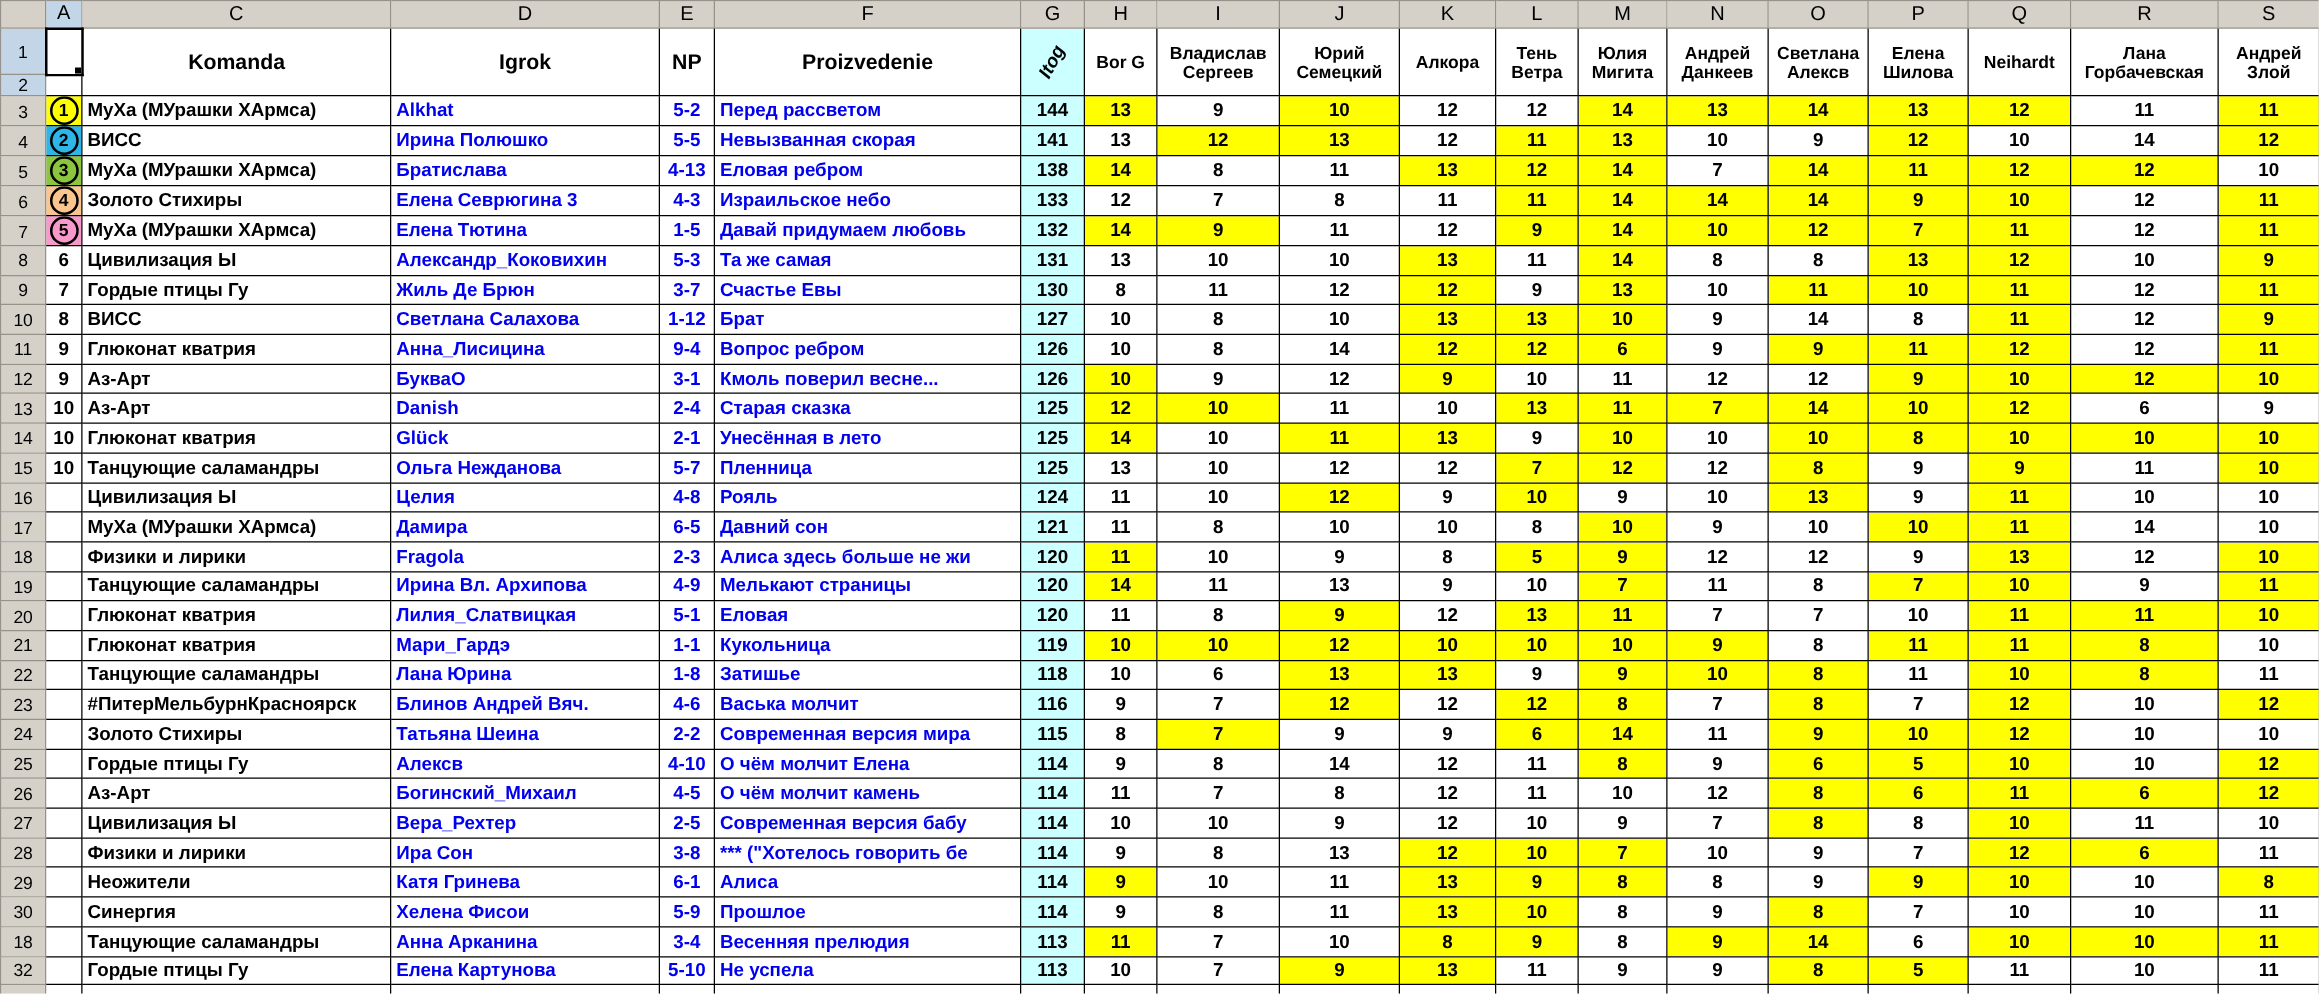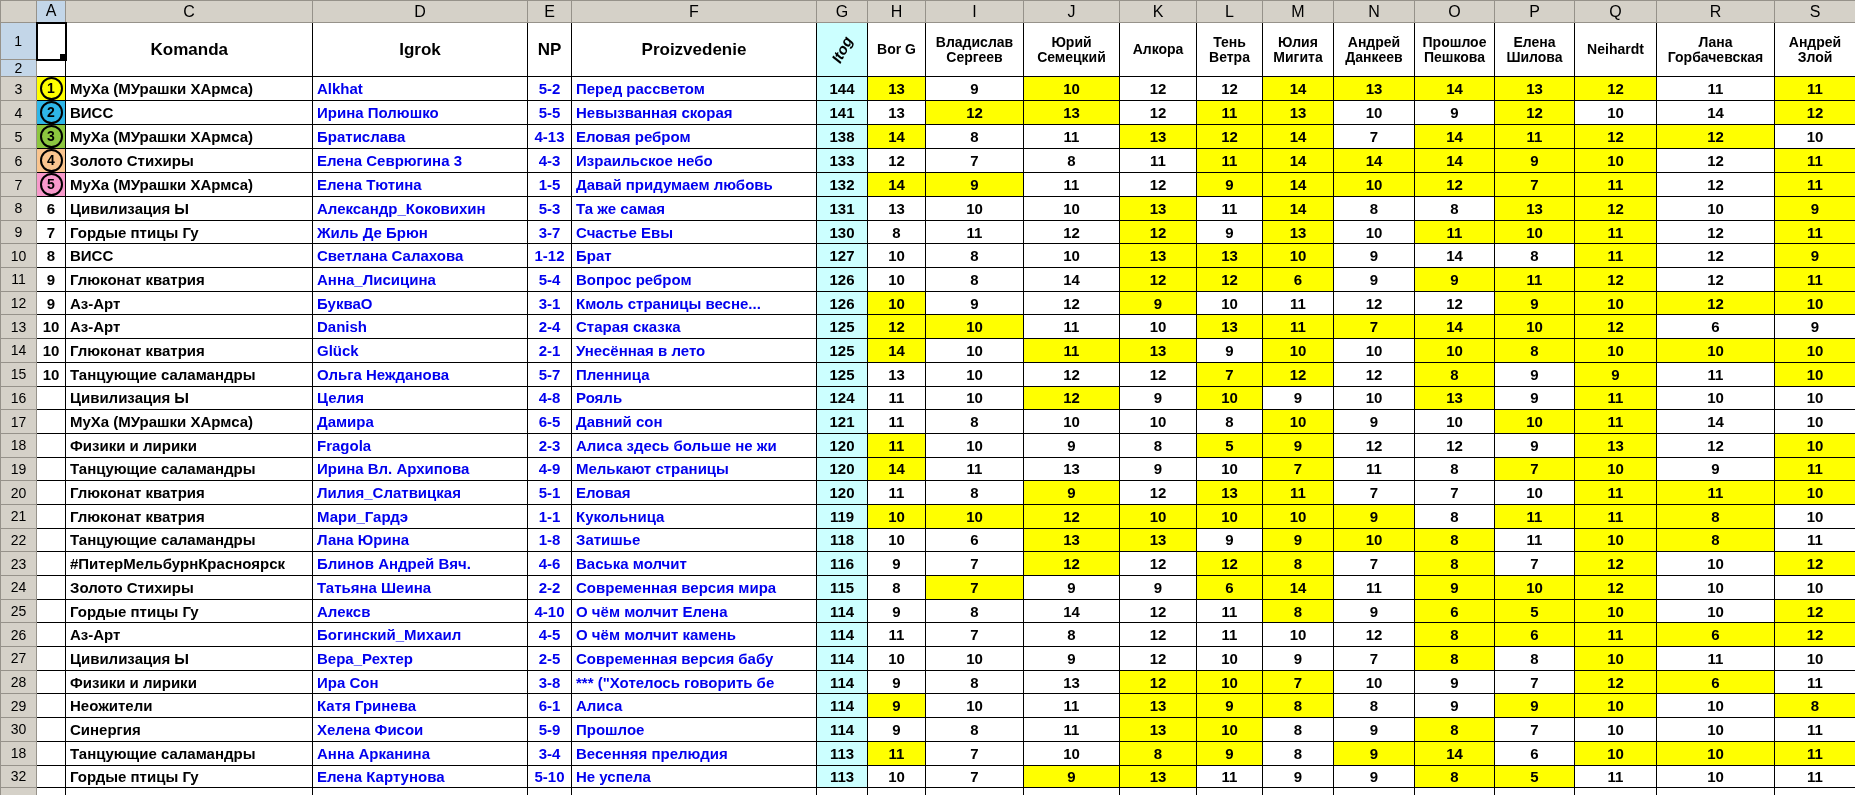--- a/index.html
+++ b/index.html
@@ -85,21 +85,21 @@
           <td class="cell bighead" rowspan="2">NP</td>
           <td class="cell bighead" rowspan="2">Proizvedenie</td>
           <td class="cell itog-h" rowspan="2"><span>Itog</span></td>
           <td class="cell judge" rowspan="2">Bor G</td>
           <td class="cell judge" rowspan="2">Владислав Сергеев</td>
           <td class="cell judge" rowspan="2">Юрий Семецкий</td>
           <td class="cell judge" rowspan="2">Алкора</td>
           <td class="cell judge" rowspan="2">Тень Ветра</td>
           <td class="cell judge" rowspan="2">Юлия Мигита</td>
           <td class="cell judge" rowspan="2">Андрей Данкеев</td>
-          <td class="cell judge" rowspan="2">Прошлое Пешкова</td>
+          <td class="cell judge" rowspan="2">Светлана Алексв</td>
           <td class="cell judge" rowspan="2">Елена Шилова</td>
           <td class="cell judge" rowspan="2">Neihardt</td>
           <td class="cell judge" rowspan="2">Лана Горбачевская</td>
           <td class="cell judge" rowspan="2">Андрей Злой</td>
         </tr>
         <tr style="height:15px">
           <td class="gut sel">2</td>
           <td class="cell"></td>
         </tr>
         <tr style="height:23.7px">
@@ -268,21 +268,21 @@
           <td class="cell tc">8</td>
           <td class="cell tc y">11</td>
           <td class="cell tc">12</td>
           <td class="cell tc y">9</td>
         </tr>
         <tr style="height:23.7px">
           <td class="gut">11</td>
           <td class="cell tc">9</td>
           <td class="cell tl">Глюконат кватрия</td>
           <td class="cell tl blue">Анна_Лисицина</td>
-          <td class="cell tc blue">5-4</td>
+          <td class="cell tc blue">9-4</td>
           <td class="cell tl blue">Вопрос ребром</td>
           <td class="cell itog">126</td>
           <td class="cell tc">10</td>
           <td class="cell tc">8</td>
           <td class="cell tc">14</td>
           <td class="cell tc y">12</td>
           <td class="cell tc y">12</td>
           <td class="cell tc y">6</td>
           <td class="cell tc">9</td>
           <td class="cell tc y">9</td>
@@ -290,21 +290,21 @@
           <td class="cell tc y">12</td>
           <td class="cell tc">12</td>
           <td class="cell tc y">11</td>
         </tr>
         <tr style="height:23.7px">
           <td class="gut">12</td>
           <td class="cell tc">9</td>
           <td class="cell tl">Аз-Арт</td>
           <td class="cell tl blue">БукваО</td>
           <td class="cell tc blue">3-1</td>
-          <td class="cell tl blue">Кмоль страницы весне...</td>
+          <td class="cell tl blue">Кмоль поверил весне...</td>
           <td class="cell itog">126</td>
           <td class="cell tc y">10</td>
           <td class="cell tc">9</td>
           <td class="cell tc">12</td>
           <td class="cell tc y">9</td>
           <td class="cell tc">10</td>
           <td class="cell tc">11</td>
           <td class="cell tc">12</td>
           <td class="cell tc">12</td>
           <td class="cell tc y">9</td>

